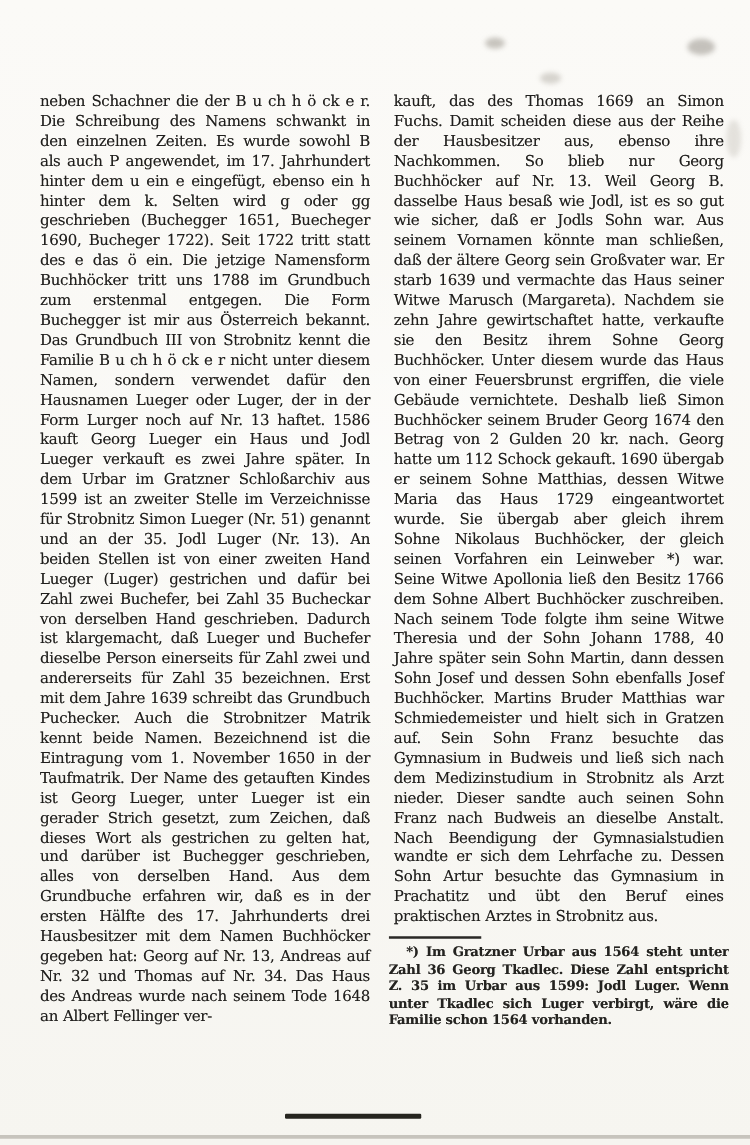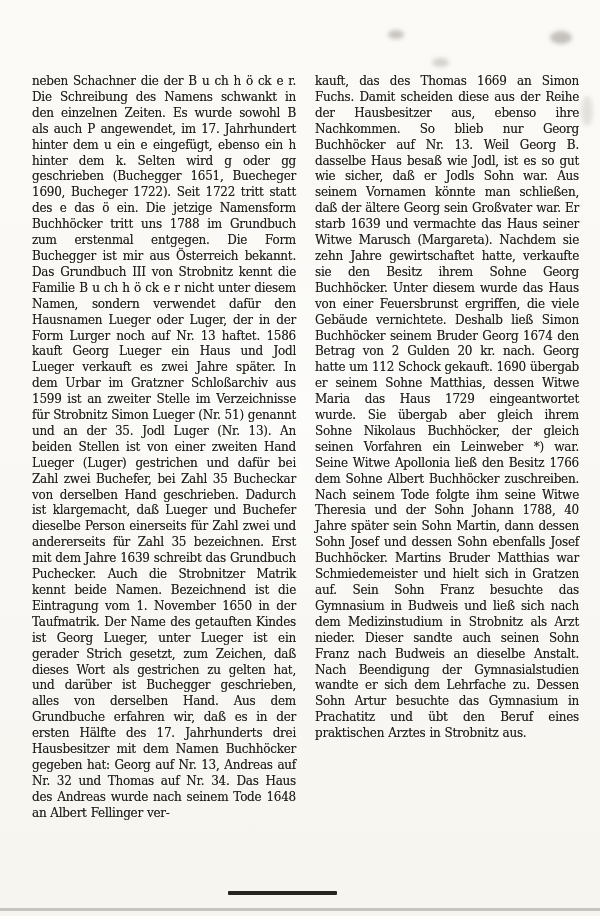--- a/index.html
+++ b/index.html
@@ -115,20 +115,24 @@
   <div class="smudge s4"></div>
 
   <div class="columns">
 
     <div class="col">
       <p class="body-text">neben Schachner die der B u ch h ö ck e r. Die Schreibung des Namens schwankt in den einzelnen Zeiten. Es wurde sowohl B als auch P angewendet, im 17. Jahrhundert hinter dem u ein e eingefügt, ebenso ein h hinter dem k. Selten wird g oder gg geschrieben (Buchegger 1651, Buecheger 1690, Bucheger 1722). Seit 1722 tritt statt des e das ö ein. Die jetzige Namensform Buchhöcker tritt uns 1788 im Grundbuch zum erstenmal entgegen. Die Form Buchegger ist mir aus Österreich bekannt. Das Grundbuch III von Strobnitz kennt die Familie B u ch h ö ck e r nicht unter diesem Namen, sondern verwendet dafür den Hausnamen Lueger oder Luger, der in der Form Lurger noch auf Nr. 13 haftet. 1586 kauft Georg Lueger ein Haus und Jodl Lueger verkauft es zwei Jahre später. In dem Urbar im Gratzner Schloßarchiv aus 1599 ist an zweiter Stelle im Verzeichnisse für Strobnitz Simon Lueger (Nr. 51) genannt und an der 35. Jodl Luger (Nr. 13). An beiden Stellen ist von einer zweiten Hand Lueger (Luger) gestrichen und dafür bei Zahl zwei Buchefer, bei Zahl 35 Bucheckar von derselben Hand geschrieben. Dadurch ist klargemacht, daß Lueger und Buchefer dieselbe Person einerseits für Zahl zwei und andererseits für Zahl 35 bezeichnen. Erst mit dem Jahre 1639 schreibt das Grundbuch Puchecker. Auch die Strobnitzer Matrik kennt beide Namen. Bezeichnend ist die Eintragung vom 1. November 1650 in der Taufmatrik. Der Name des getauften Kindes ist Georg Lueger, unter Lueger ist ein gerader Strich gesetzt, zum Zeichen, daß dieses Wort als gestrichen zu gelten hat, und darüber ist Buchegger geschrieben, alles von derselben Hand. Aus dem Grundbuche erfahren wir, daß es in der ersten Hälfte des 17. Jahrhunderts drei Hausbesitzer mit dem Namen Buchhöcker gegeben hat: Georg auf Nr. 13, Andreas auf Nr. 32 und Thomas auf Nr. 34. Das Haus des Andreas wurde nach seinem Tode 1648 an Albert Fellinger ver-</p>
     </div>
 
     <div class="col">
       <p class="body-text">kauft, das des Thomas 1669 an Simon Fuchs. Damit scheiden diese aus der Reihe der Hausbesitzer aus, ebenso ihre Nachkommen. So blieb nur Georg Buchhöcker auf Nr. 13. Weil Georg B. dasselbe Haus besaß wie Jodl, ist es so gut wie sicher, daß er Jodls Sohn war. Aus seinem Vornamen könnte man schließen, daß der ältere Georg sein Großvater war. Er starb 1639 und vermachte das Haus seiner Witwe Marusch (Margareta). Nachdem sie zehn Jahre gewirtschaftet hatte, verkaufte sie den Besitz ihrem Sohne Georg Buchhöcker. Unter diesem wurde das Haus von einer Feuersbrunst ergriffen, die viele Gebäude vernichtete. Deshalb ließ Simon Buchhöcker seinem Bruder Georg 1674 den Betrag von 2 Gulden 20 kr. nach. Georg hatte um 112 Schock gekauft. 1690 übergab er seinem Sohne Matthias, dessen Witwe Maria das Haus 1729 eingeantwortet wurde. Sie übergab aber gleich ihrem Sohne Nikolaus Buchhöcker, der gleich seinen Vorfahren ein Leinweber *) war. Seine Witwe Apollonia ließ den Besitz 1766 dem Sohne Albert Buchhöcker zuschreiben. Nach seinem Tode folgte ihm seine Witwe Theresia und der Sohn Johann 1788, 40 Jahre später sein Sohn Martin, dann dessen Sohn Josef und dessen Sohn ebenfalls Josef Buchhöcker. Martins Bruder Matthias war Schmiedemeister und hielt sich in Gratzen auf. Sein Sohn Franz besuchte das Gymnasium in Budweis und ließ sich nach dem Medizinstudium in Strobnitz als Arzt nieder. Dieser sandte auch seinen Sohn Franz nach Budweis an dieselbe Anstalt. Nach Beendigung der Gymnasialstudien wandte er sich dem Lehrfache zu. Dessen Sohn Artur besuchte das Gymnasium in Prachatitz und übt den Beruf eines praktischen Arztes in Strobnitz aus.</p>
+      <div class="footnote-block">
+        <div class="footnote-rule"></div>
+        <p class="footnote-text">*) Im Gratzner Urbar aus 1564 steht unter Zahl 36 Georg Tkadlec. Diese Zahl entspricht Z. 35 im Urbar aus 1599: Jodl Luger. Wenn unter Tkadlec sich Luger verbirgt, wäre die Familie schon 1564 vorhanden.</p>
+      </div>
     </div>
 
   </div>
 
   <div class="end-rule"></div>
   <div class="bottom-scan-line"></div>
 
 </div>
 
 </body></html>

